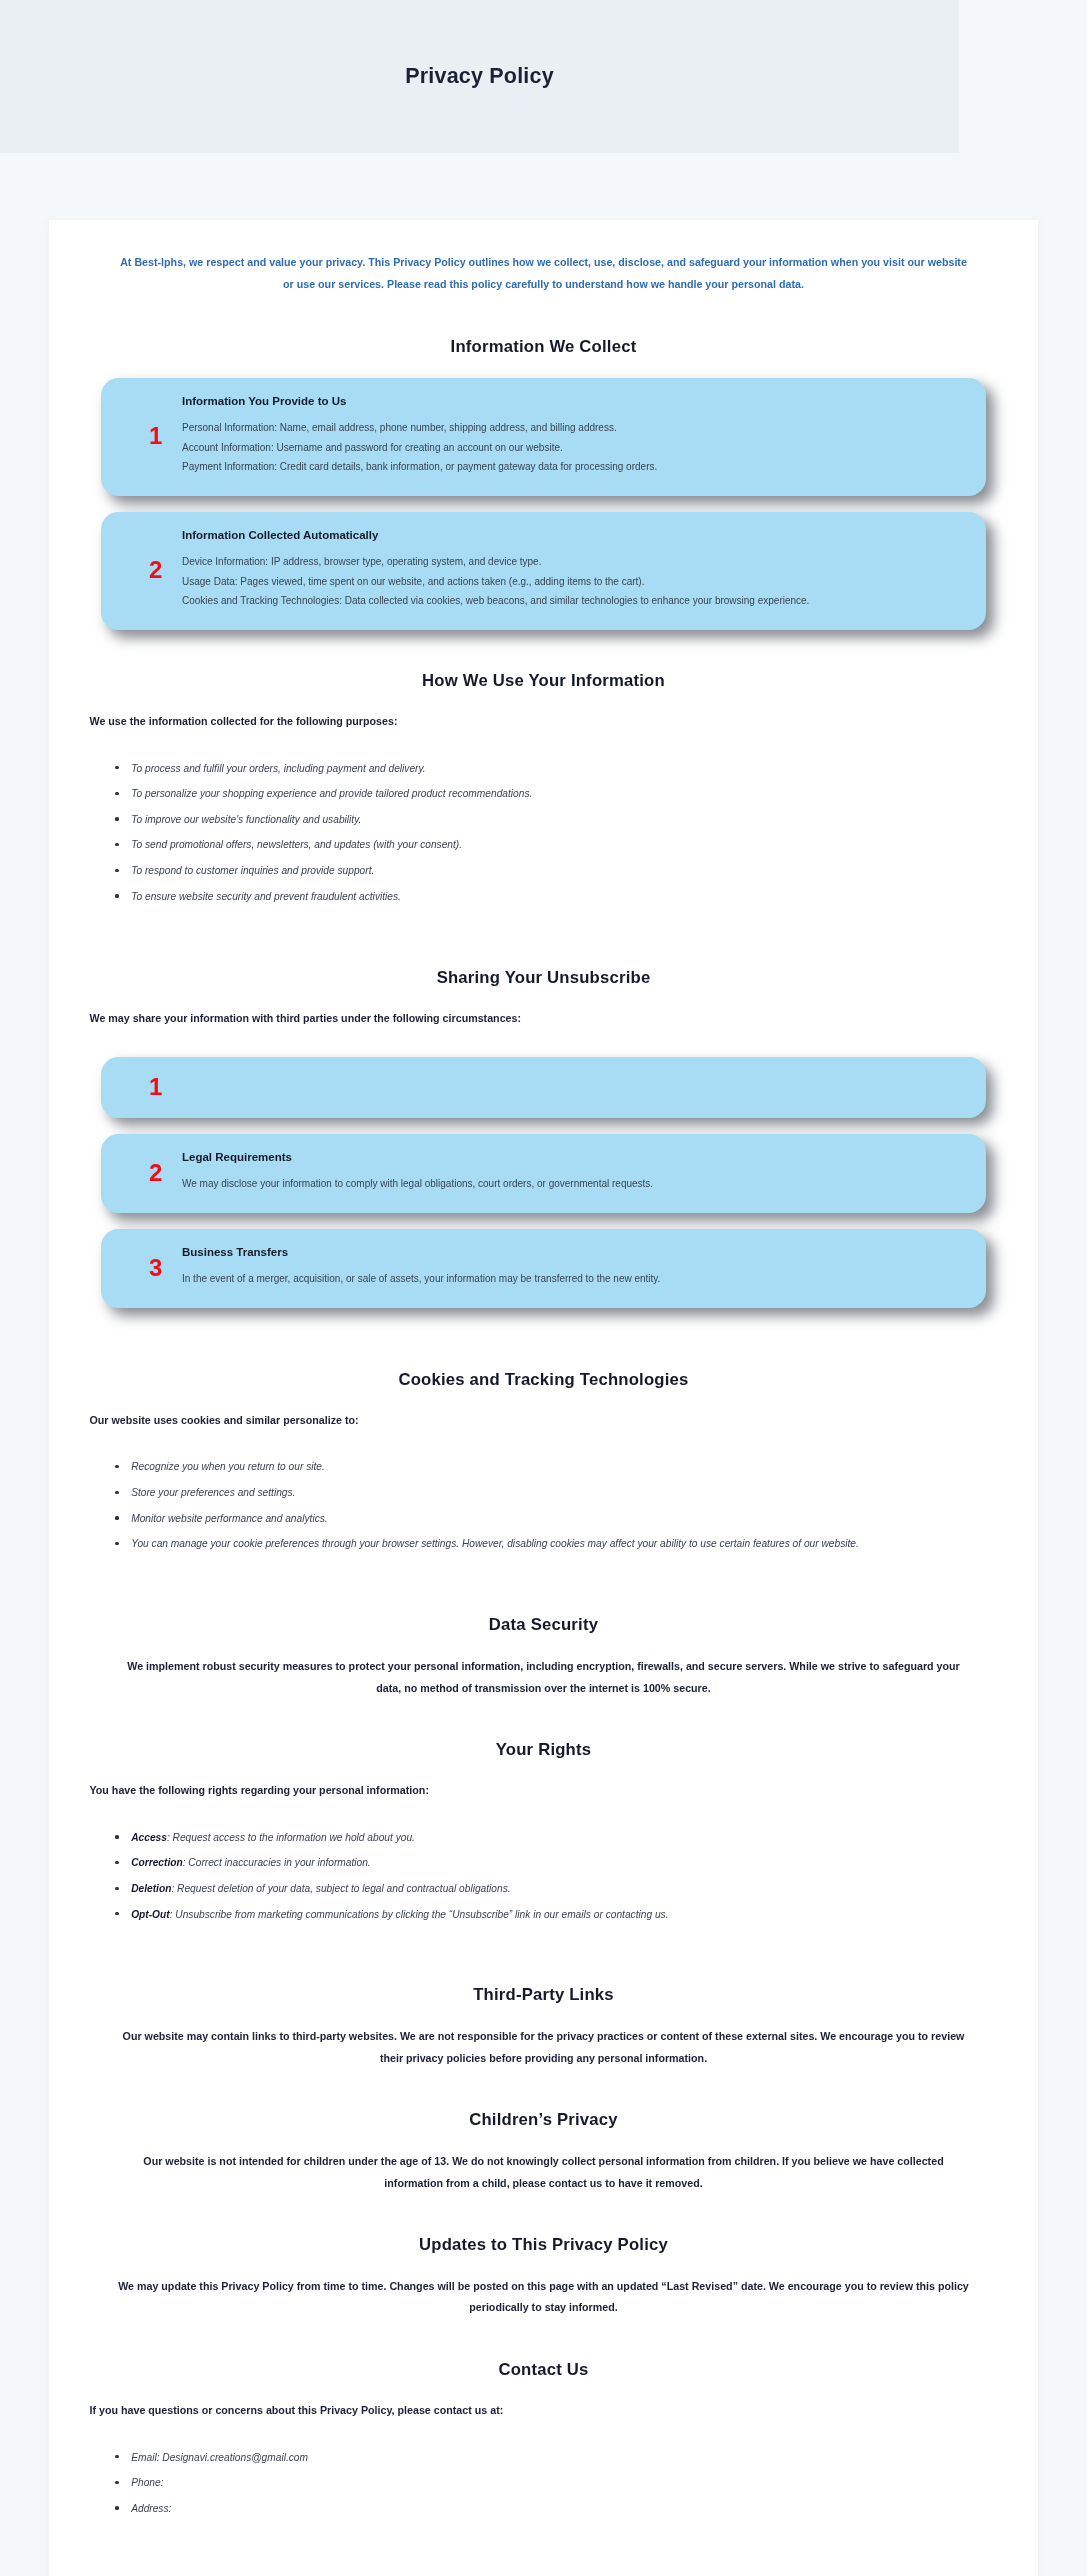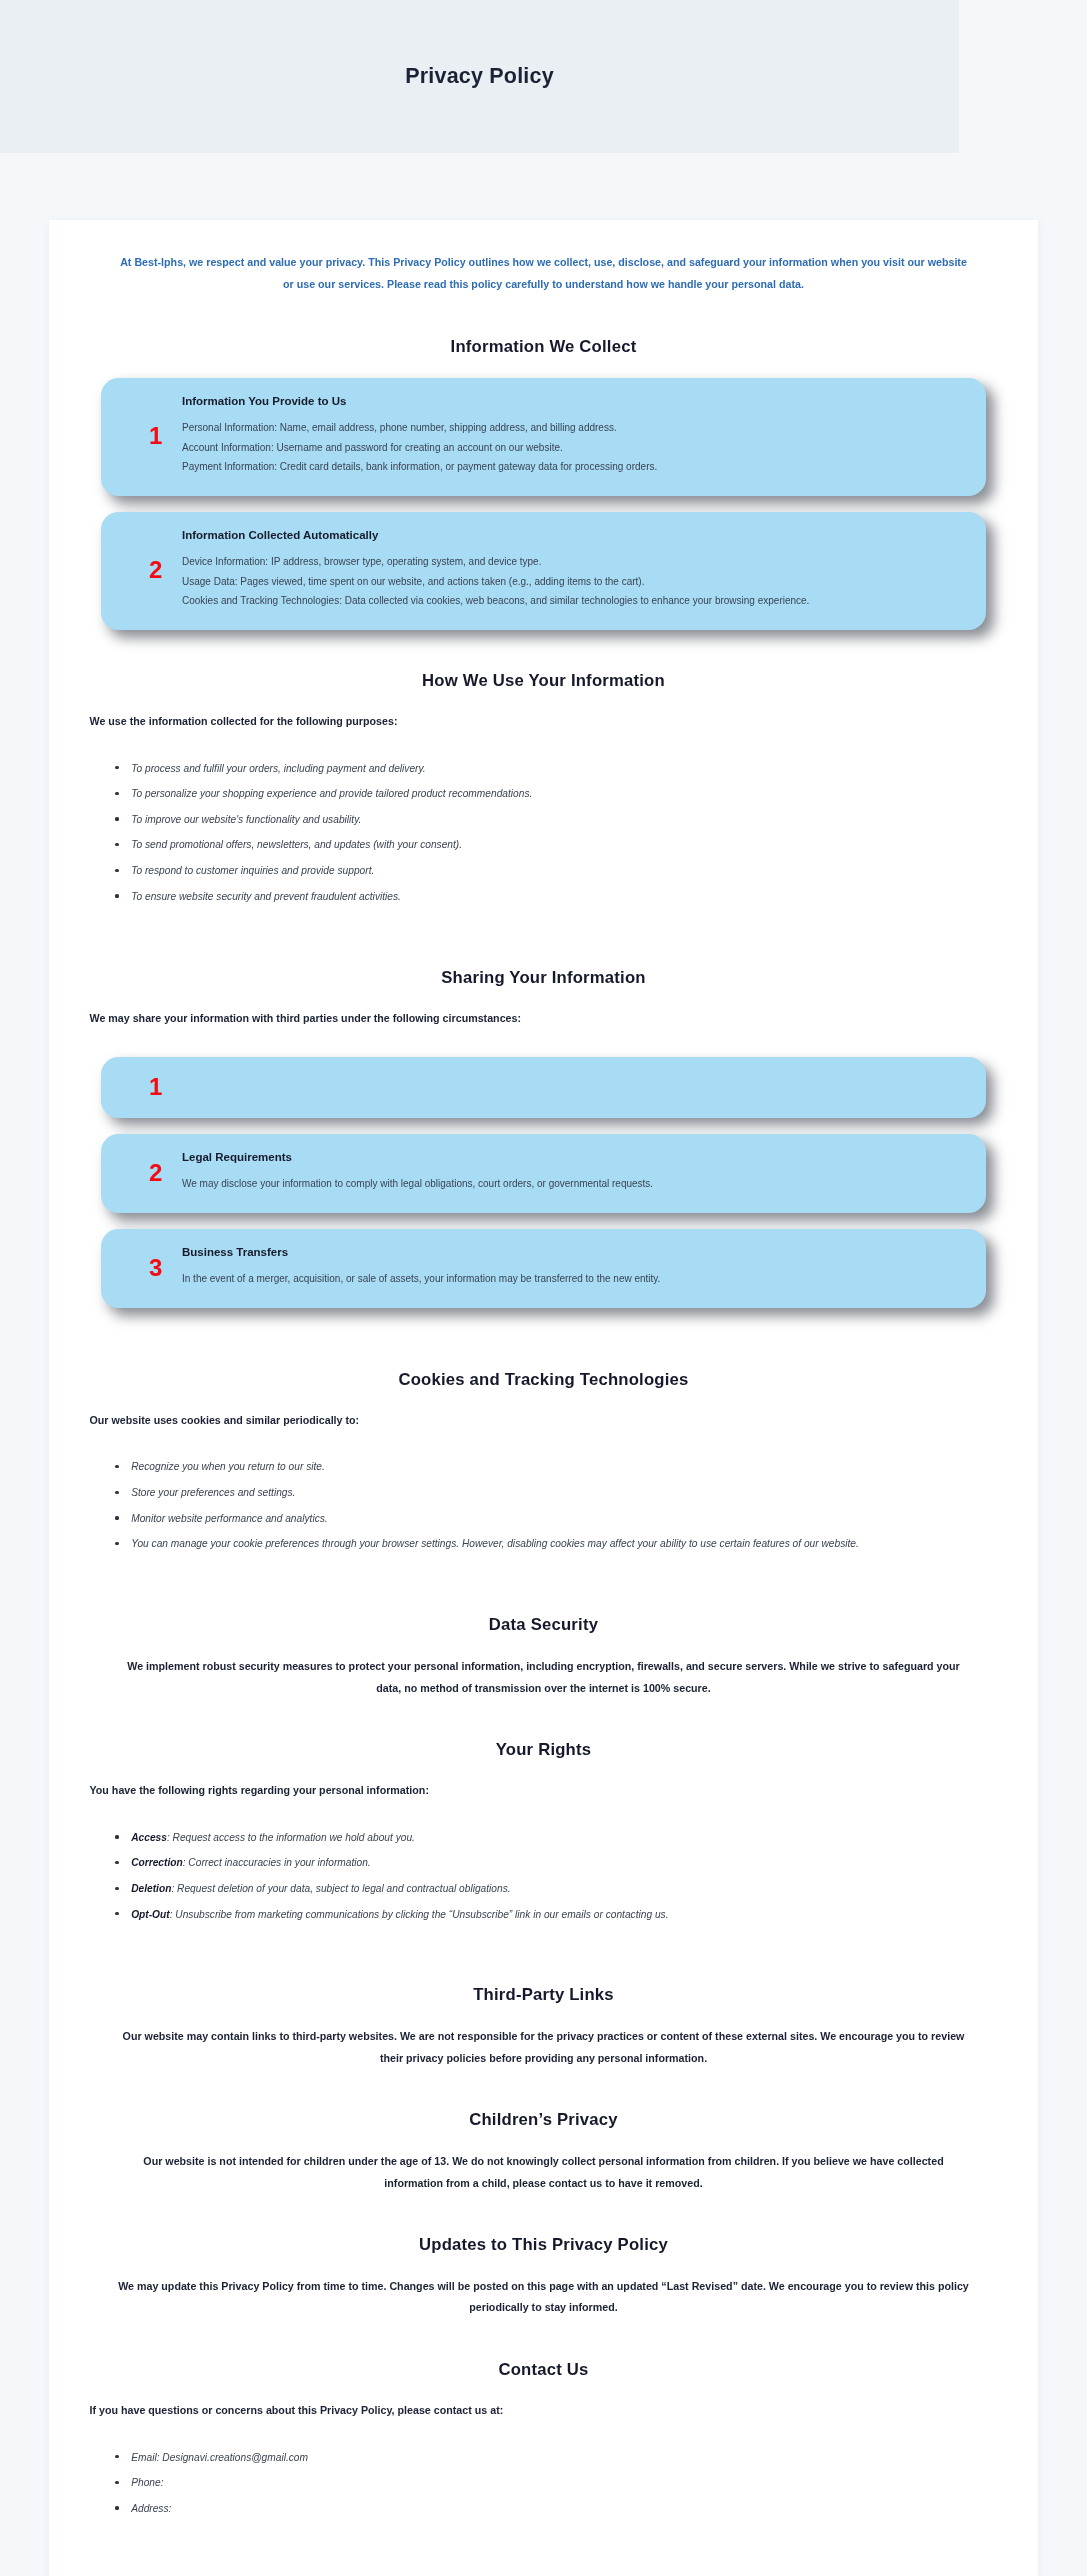--- a/index.html
+++ b/index.html
@@ -215,21 +215,21 @@
           <li>To improve our website's functionality and usability.</li>
           <li>To send promotional offers, newsletters, and updates (with your consent).</li>
           <li>To respond to customer inquiries and provide support.</li>
           <li>To ensure website security and prevent fraudulent activities.</li>
         </ul>
       </div>
 
       <div class="gap-lg"></div>
 
       <div class="section">
-        <h2 class="section-heading">Sharing Your Information</h2>
+        <h2 class="section-heading">Sharing Your Unsubscribe</h2>
         <p class="section-lead">We may share your information with third parties under the following circumstances:</p>
         <div class="cards">
 
           <div class="num-card">
             <div class="num">1</div>
           </div>
 
           <div class="num-card">
             <div class="num">2</div>
             <div class="card-body">
@@ -246,21 +246,21 @@
             </div>
           </div>
 
         </div>
       </div>
 
       <div class="gap-lg"></div>
 
       <div class="section">
         <h2 class="section-heading">Cookies and Tracking Technologies</h2>
-        <p class="section-lead">Our website uses cookies and similar periodically to:</p>
+        <p class="section-lead">Our website uses cookies and similar personalize to:</p>
         <ul class="bullets">
           <li>Recognize you when you return to our site.</li>
           <li>Store your preferences and settings.</li>
           <li>Monitor website performance and analytics.</li>
           <li>You can manage your cookie preferences through your browser settings. However, disabling cookies may affect your ability to use certain features of our website.</li>
         </ul>
       </div>
 
       <div class="gap-lg"></div>
 

